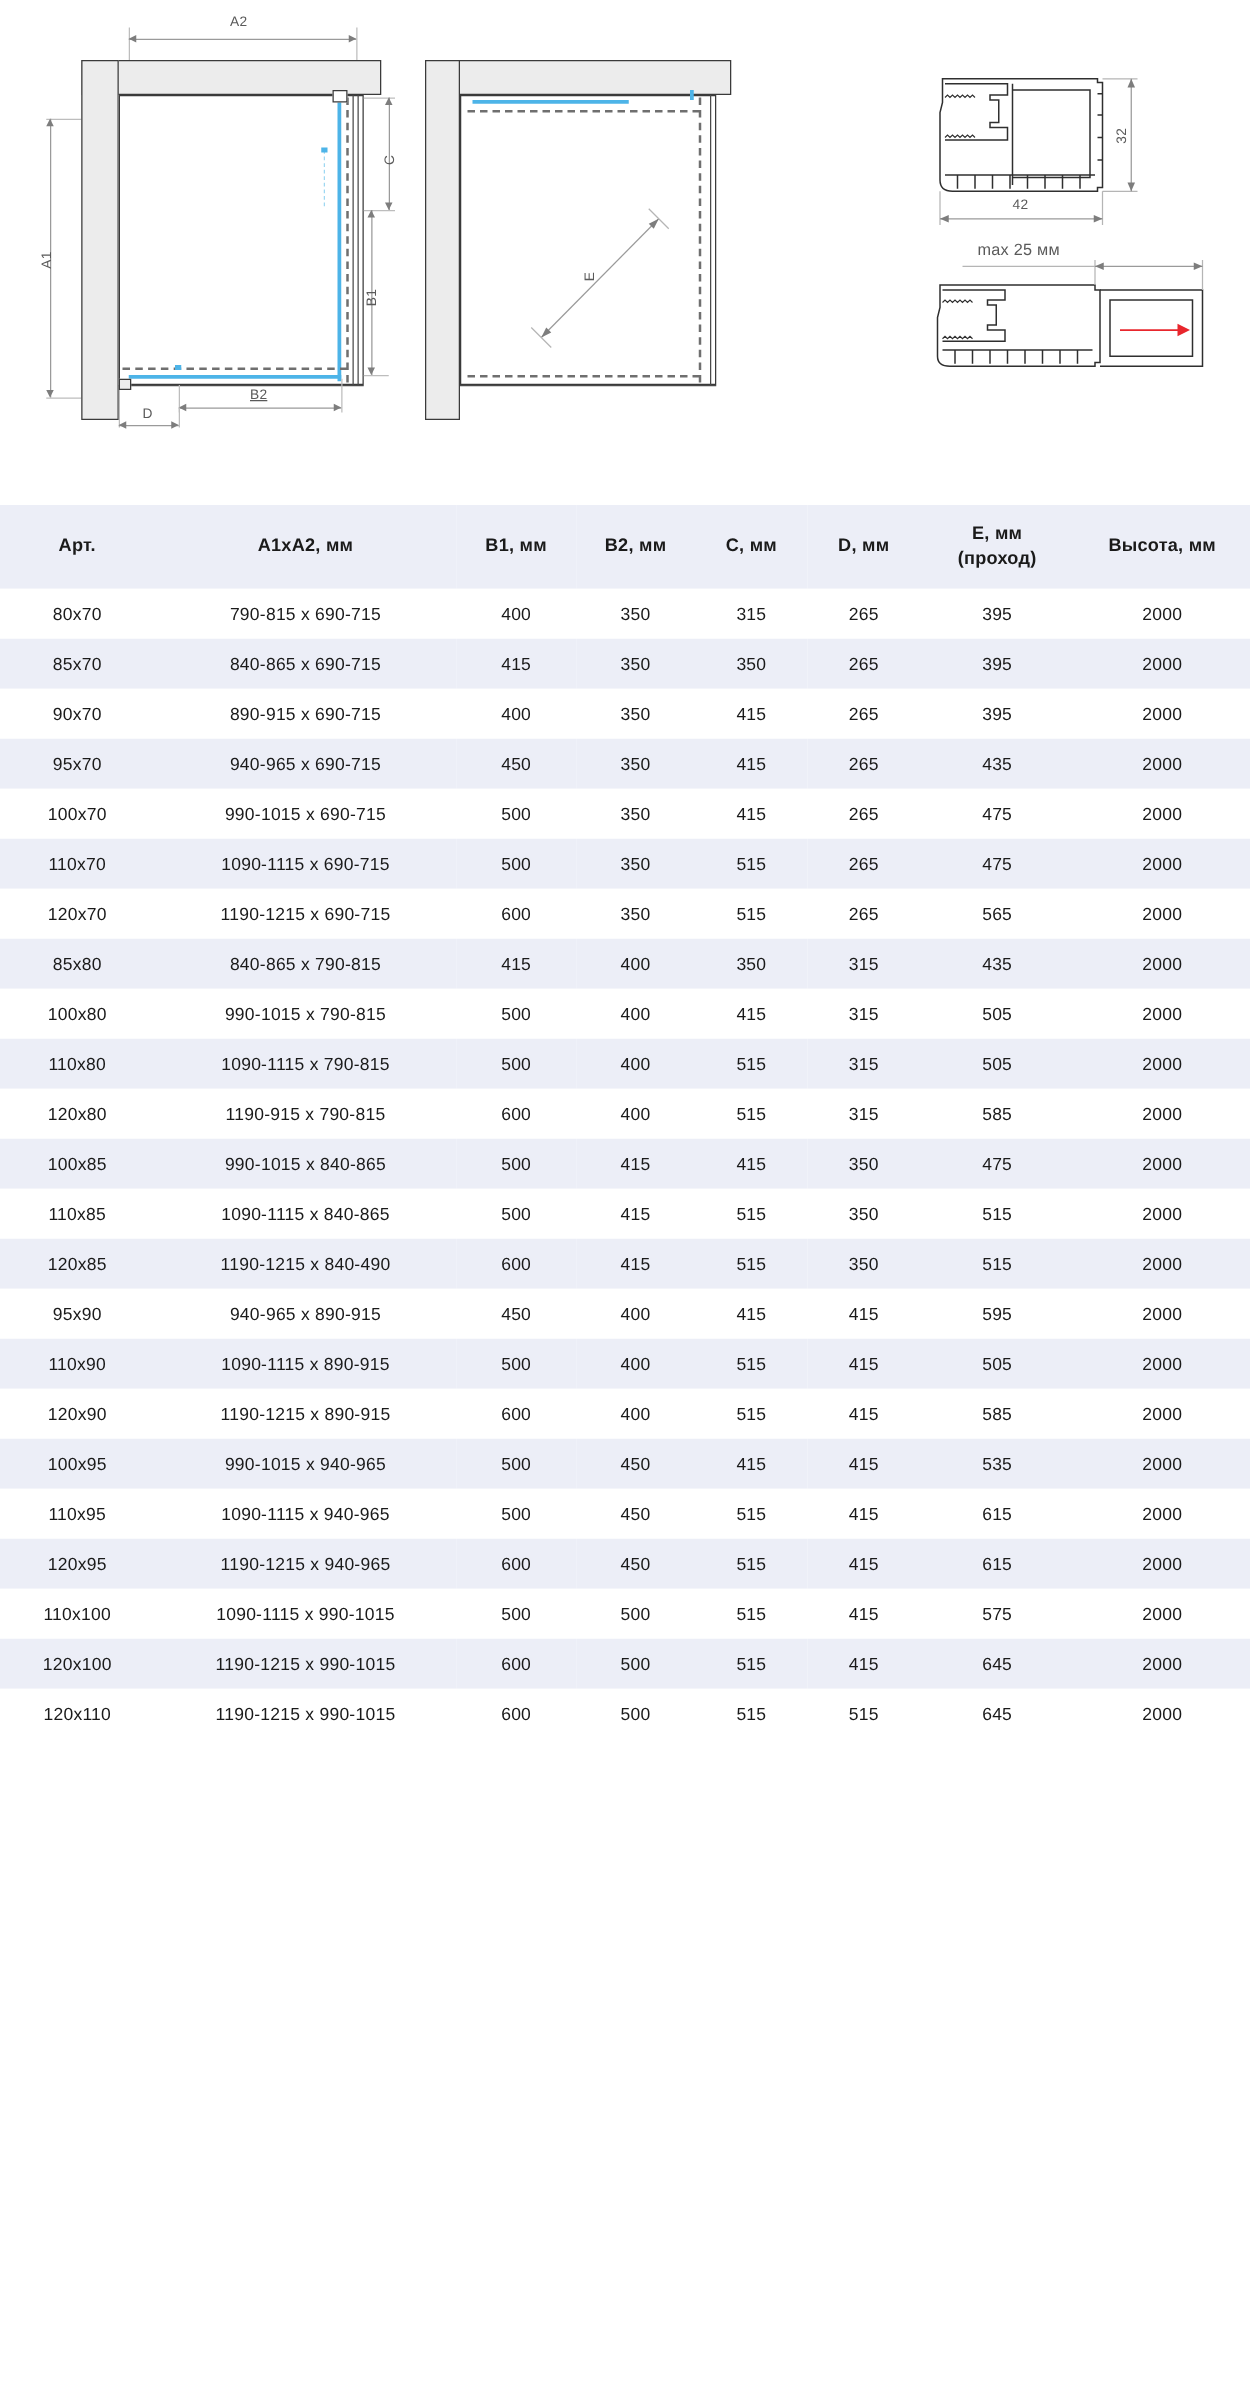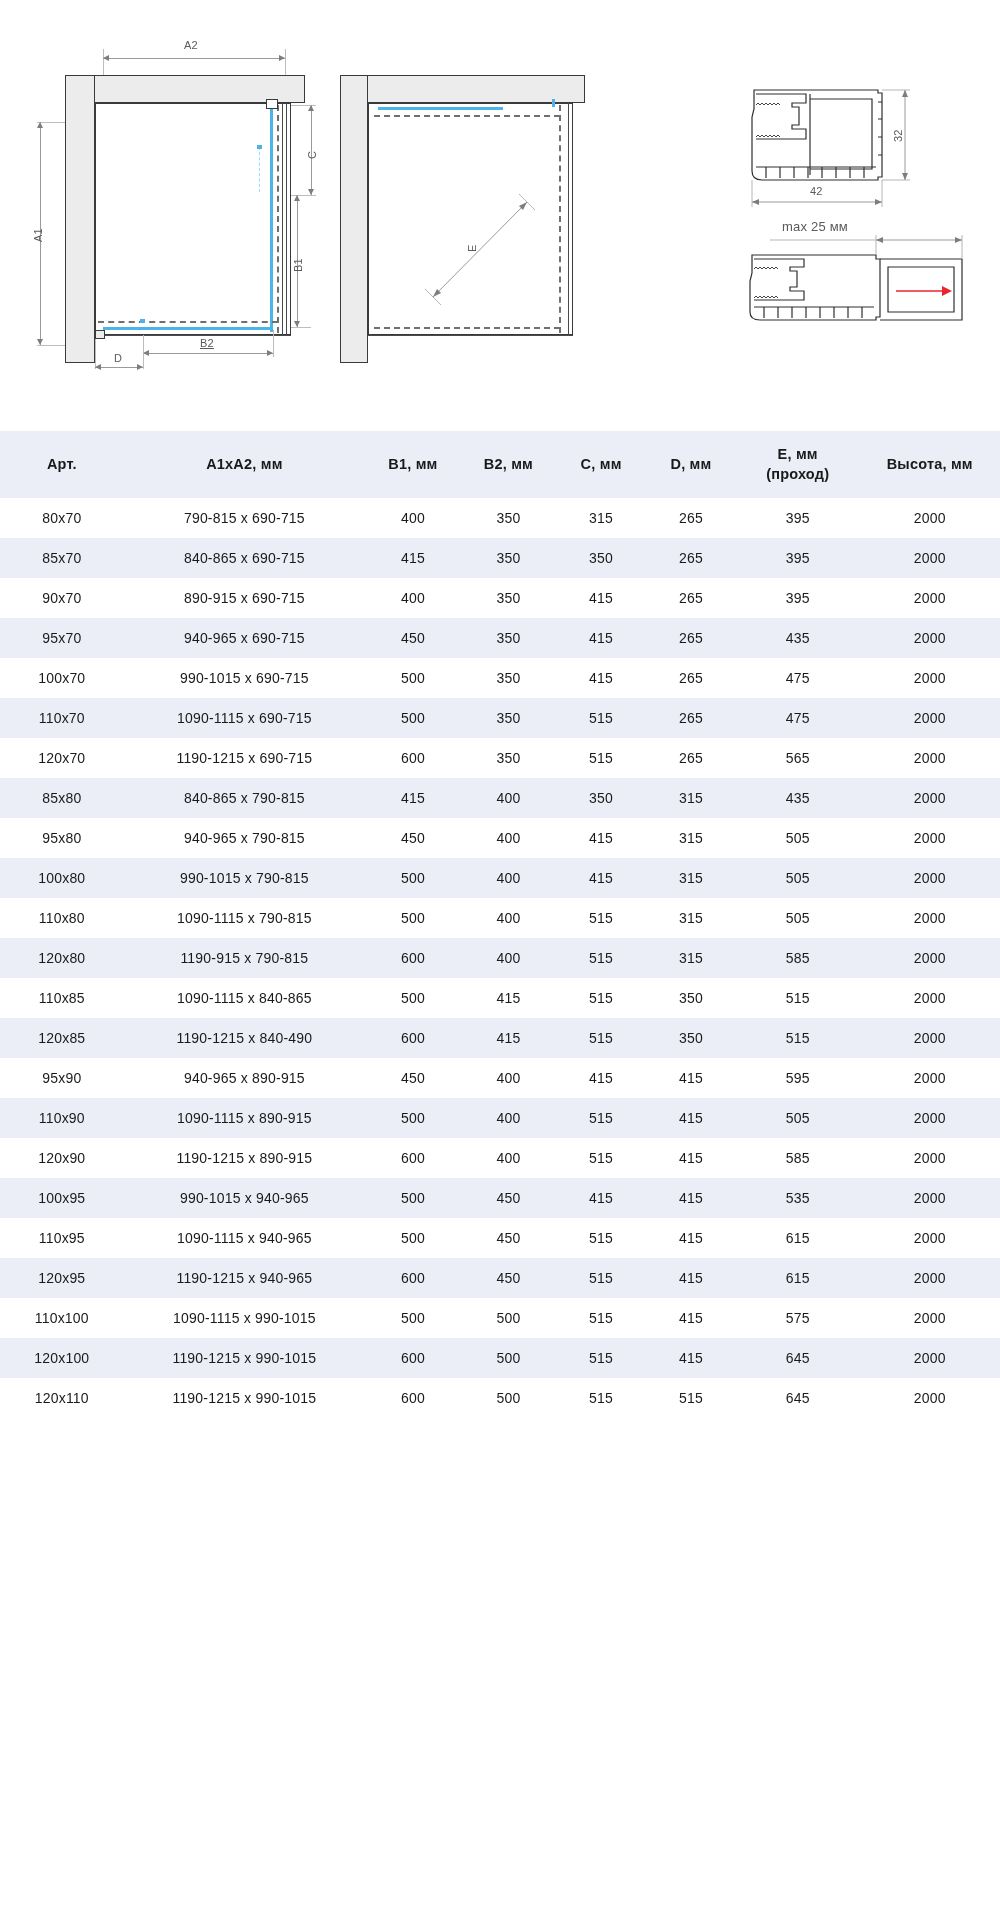--- a/index.html
+++ b/index.html
@@ -14,21 +14,20 @@
     color: #1a1a1a;
     overflow: hidden;
   }
 
   
   .drawings {
     position: relative;
     width: 1000px;
     height: 404px;
     background: #ffffff;
-    margin-top: 27px;
   }
   .dwg {
     position: absolute;
   }
   .dim-label {
     position: absolute;
     font-size: 11px;
     color: #5a5a5a;
     font-family: "Liberation Sans", sans-serif;
     white-space: nowrap;
@@ -427,57 +426,57 @@
         <td>85x80</td>
         <td>840-865 x 790-815</td>
         <td>415</td>
         <td>400</td>
         <td>350</td>
         <td>315</td>
         <td>435</td>
         <td>2000</td>
       </tr>
       <tr>
-        <td>95x80</td>
-        <td>940-965 x 790-815</td>
-        <td>450</td>
+        <td>100x80</td>
+        <td>990-1015 x 790-815</td>
+        <td>500</td>
         <td>400</td>
         <td>415</td>
         <td>315</td>
         <td>505</td>
         <td>2000</td>
       </tr>
       <tr>
-        <td>100x80</td>
-        <td>990-1015 x 790-815</td>
-        <td>500</td>
-        <td>400</td>
-        <td>415</td>
+        <td>110x80</td>
+        <td>1090-1115 x 790-815</td>
+        <td>500</td>
+        <td>400</td>
+        <td>515</td>
         <td>315</td>
         <td>505</td>
         <td>2000</td>
       </tr>
       <tr>
-        <td>110x80</td>
-        <td>1090-1115 x 790-815</td>
-        <td>500</td>
-        <td>400</td>
-        <td>515</td>
-        <td>315</td>
-        <td>505</td>
-        <td>2000</td>
-      </tr>
-      <tr>
         <td>120x80</td>
         <td>1190-915 x 790-815</td>
         <td>600</td>
         <td>400</td>
         <td>515</td>
         <td>315</td>
         <td>585</td>
+        <td>2000</td>
+      </tr>
+      <tr>
+        <td>100x85</td>
+        <td>990-1015 x 840-865</td>
+        <td>500</td>
+        <td>415</td>
+        <td>415</td>
+        <td>350</td>
+        <td>475</td>
         <td>2000</td>
       </tr>
       <tr>
         <td>110x85</td>
         <td>1090-1115 x 840-865</td>
         <td>500</td>
         <td>415</td>
         <td>515</td>
         <td>350</td>
         <td>515</td>

